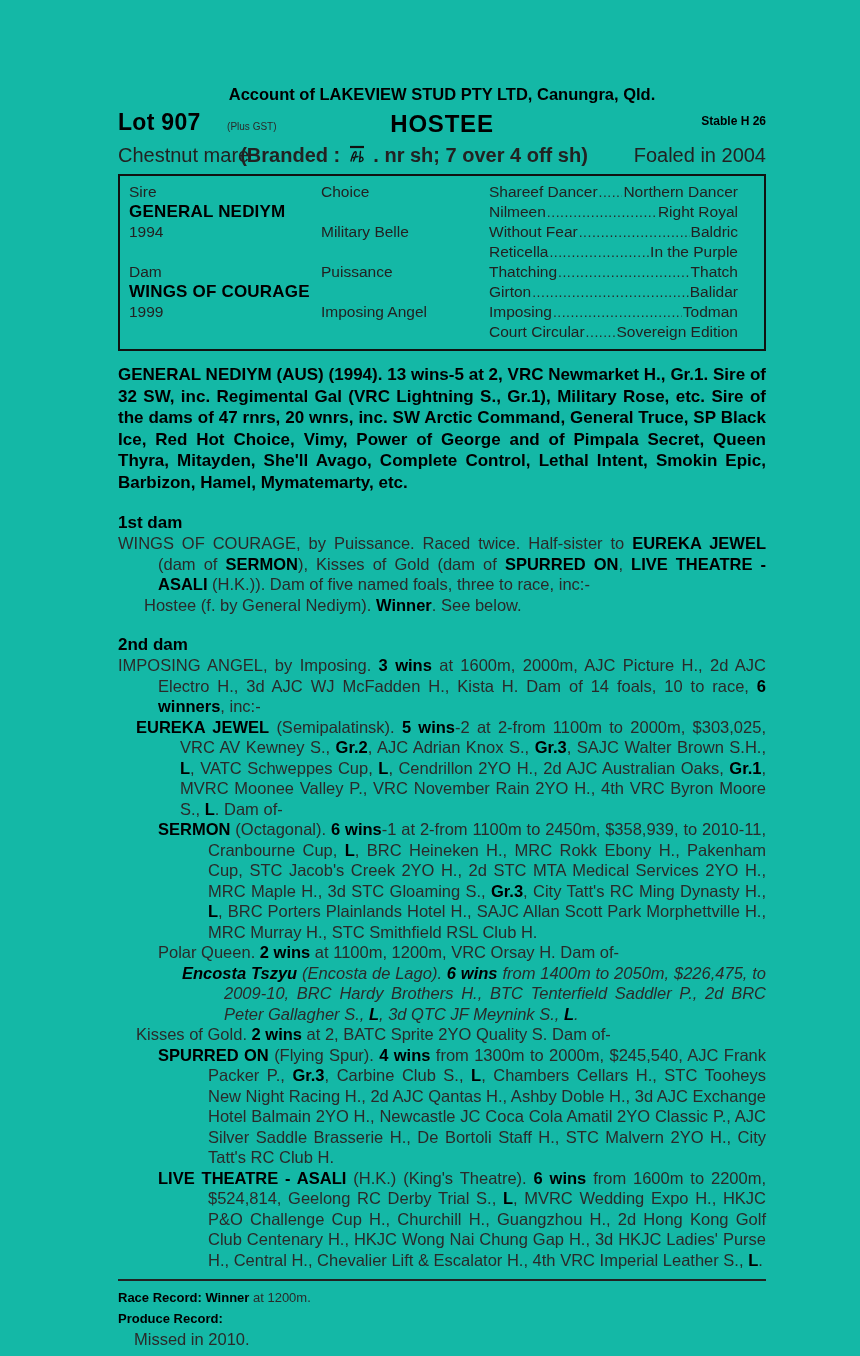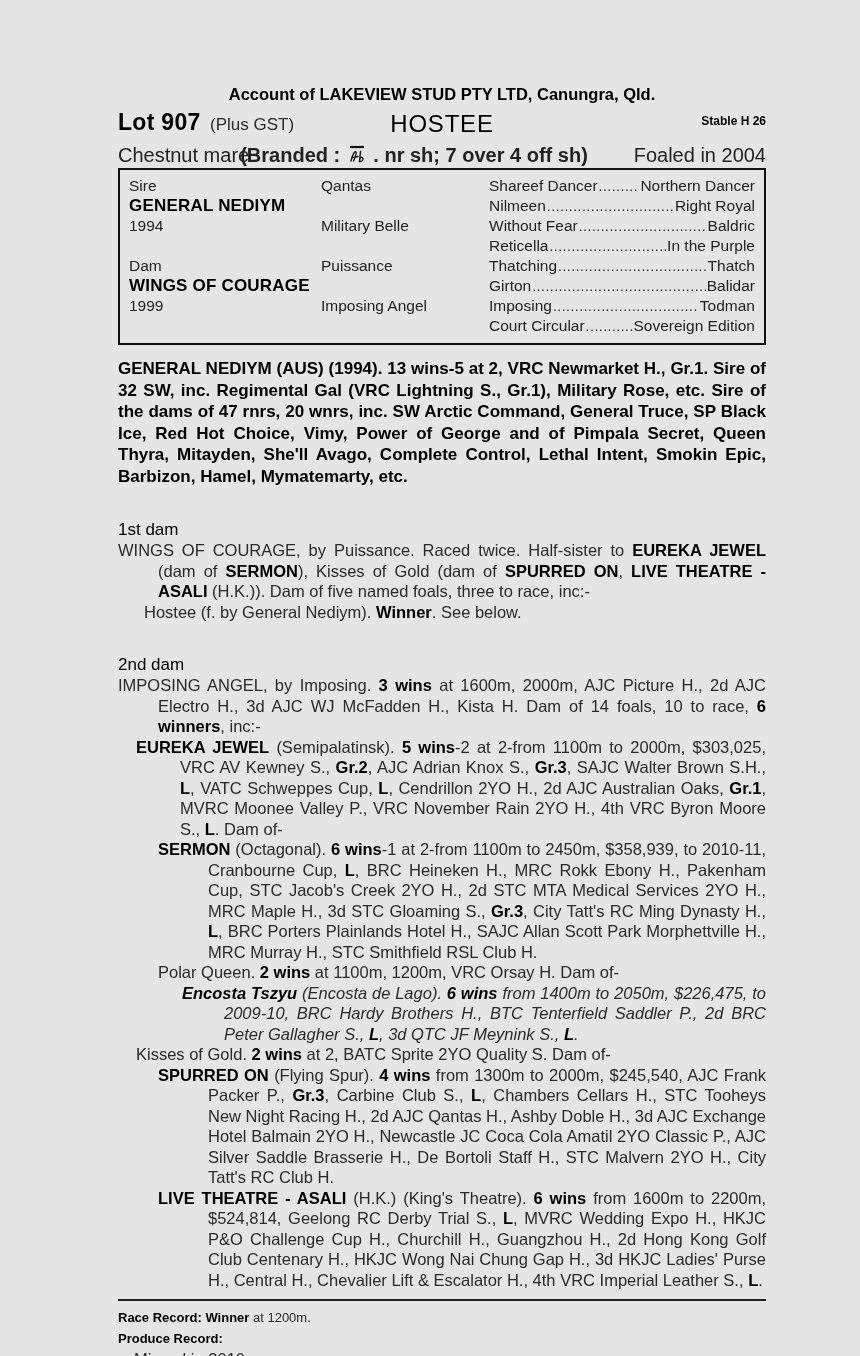--- a/index.html
+++ b/index.html
@@ -1,20 +1,20 @@
 <!DOCTYPE html>
 <html><head>
 <meta charset="utf-8">
 <style>
   html,body { margin:0; padding:0; background:#ffffff; }
   .page {
     position: relative;
     width: 860px;
     height: 1356px;
-    background: #e5e5e5;
+    background: #14b8a6;
     font-family: "Liberation Sans", "DejaVu Sans", sans-serif;
     color: #222;
     overflow: hidden;
   }
   .content {
     position: absolute;
     left: 118px;
     top: 84px;
     width: 648px;
   }
@@ -24,56 +24,57 @@
     text-align: center;
     font-weight: bold;
     color:#000;
     font-size: 16.5px;
     line-height: 20px;
     margin-bottom: 5px;
   }
   .lot-row { position: relative; height: 32px; }
   .lot-left { position:absolute; left:0; top:0; white-space:nowrap; }
   .lot-number { font-weight:bold; color:#000; font-size:23px; letter-spacing:0.3px; }
-  .lot-gst { font-size:17px; color:#2a2a2a; margin-left:5px; }
+  .lot-gst { font-size:10px; color:#2a2a2a; margin-left:22px; }
   .horse-name {
     position:absolute; left:0; right:0; top:1px;
     text-align:center;
-    font-weight:normal; color:#000;
+    font-weight:bold; color:#000;
     font-size:24px; letter-spacing:0.8px;
   }
   .stable { position:absolute; right:0; top:5px; font-weight:bold; color:#000; font-size:12px; }
   .descr-row { position: relative; height: 27px; font-size:20px; }
   .descr-left { position:absolute; left:0; top:3px; }
   .descr-mid { position:absolute; left:0; right:0; top:3px; text-align:center; transform:translateX(-28px); white-space:nowrap;font-weight:bold; }
   .descr-right { position:absolute; right:0; top:3px; }
   .brand-icon { display:inline-block; vertical-align:-4px; margin:0 1px; }
   
   .ped-box {
     border: 2px solid #111;
-    padding: 6px 9px 7px 9px;
+    margin-top: 6px;
+    padding: 6px 26px 7px 9px;
   }
   .ped-row { display:grid; grid-template-columns: 192px 168px 1fr; line-height:20px; font-size:15.5px; align-items:baseline; }
   .ped-name { font-weight:bold; color:#000; font-size:17px; letter-spacing:0.2px; white-space:nowrap; }
   .leader { display:flex; align-items:flex-end; min-width:0; }
   .leader .pl { white-space:nowrap; }
   .leader .dots { flex:1; overflow:hidden; white-space:nowrap; margin:0 1px; color:#2a2a2a; }
   .leader .dots::after { content:"...................................................................................................."; letter-spacing:0.5px; font-size:14px; }
   .leader .pr { white-space:nowrap; }
   
   .sire-summary {
     margin-top: 13px;
     font-weight: bold;
     color:#000;
     font-size: 17px;
     line-height: 21.5px;
     text-align: justify;
   }
   
-  .dam-heading { font-weight:normal; color:#000; font-size:17px; line-height:20px; margin-top:33px; }
+  .dam-heading { font-weight:bold; color:#000; font-size:17px; line-height:20px; margin-top:20px; }
   .txt { font-size:16.5px; line-height:20.5px; text-align:justify; color:#2a2a2a; }
   .p0 { padding-left:40px; text-indent:-40px; }
   .p1 { padding-left:62px; text-indent:-44px; }
   .p2 { padding-left:90px; text-indent:-50px; }
   .p3 { padding-left:106px; text-indent:-42px;font-style:italic; }
   .pline { padding-left:26px; }
   
   .rule { border:none; border-top:2px solid #222; margin:9px 0 6px 0; }
   .rr-line { font-size:13px; line-height:21px; color:#2a2a2a; }
   .pmissed { padding-left:16px; font-size:16.5px; line-height:21px; }
@@ -106,21 +107,21 @@
           <path d="M13.5 7.5 L12.5 17.5 C15.5 17.8 16.8 15.5 15.6 13.8 C14.7 12.6 13.3 13.4 13 14.6" stroke="#111" stroke-width="1.4" fill="none" stroke-linecap="round"></path>
         </svg>
         <span>. nr sh; 7 over 4 off sh)</span>
       </span>
       <span class="descr-right">Foaled in 2004</span>
     </div>
 
     <div class="ped-box">
       <div class="ped-row">
         <span>Sire</span>
-        <span>Qantas</span>
+        <span>Choice</span>
         <span class="leader">
             <span class="pl">Shareef Dancer</span>
             <span class="dots"></span>
             <span class="pr">Northern Dancer</span>
           </span>
       </div>
       <div class="ped-row">
         <span class="ped-name">GENERAL NEDIYM</span>
         <span></span>
         <span class="leader">

